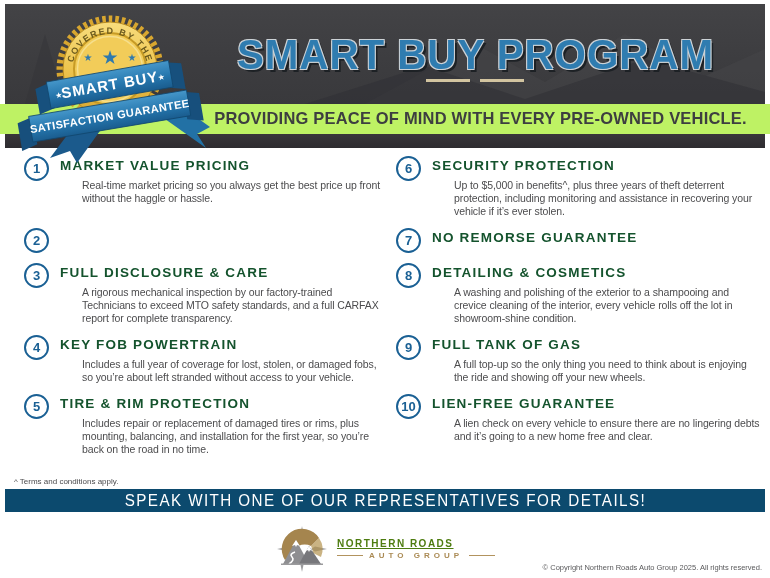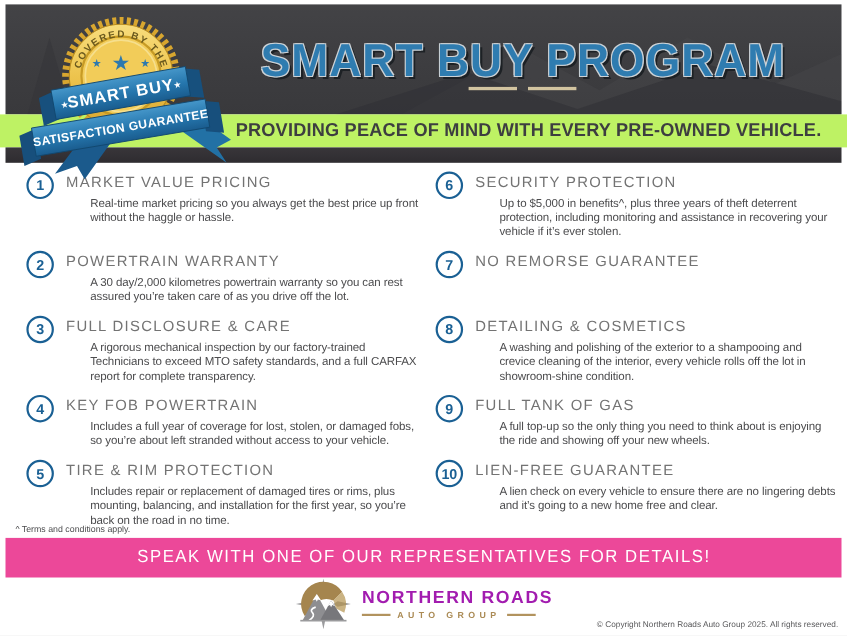--- a/index.html
+++ b/index.html
@@ -57,51 +57,52 @@
     display:grid; grid-template-columns:360px 1fr; column-gap:12px;
     grid-auto-flow:column; grid-template-rows:repeat(5,auto); row-gap:9px;
   }
   .promise{ display:flex; gap:11px; align-items:flex-start; }
   .num{
     flex:0 0 25px; width:25px; height:25px; border:2.5px solid #1a6094;
     border-radius:50%; color:#1a6094; font-weight:700; font-size:13px;
     display:flex; align-items:center; justify-content:center; margin-top:1px;
   }
   .ptitle{
-    font-size:13.5px; font-weight:400; color:#737373; letter-spacing:1.2px;
+    font-size:13.5px; font-weight:700; color:#14532d; letter-spacing:1.2px;
     margin:3px 0 6px 0; white-space:nowrap;
   }
   .pbody{
     font-size:10.5px; line-height:13px; color:#4c4c4e; letter-spacing:-0.1px;
     max-width:334px;
     margin-left:22px;
   }
   
   .footnote{
     position:absolute; left:14px; top:477px; font-size:8px; color:#4b4b4d;
   }
   
   .cta-bar{
-    position:absolute; left:5px; right:5px; top:489px; height:36px;
-    background:#ec4899; display:flex; align-items:center; justify-content:center;
+    position:absolute; left:5px; right:5px; top:489px; height:23px;
+    background:#0c4a6e; display:flex; align-items:center; justify-content:center;
   }
   .cta-text{
     color:#ffffff; font-size:16px; font-weight:500; letter-spacing:1.5px;
     white-space:nowrap; transform:scaleX(0.95);
   }
   
   .footer{ position:absolute; left:0; right:0; bottom:0; height:54px; }
   .logo-row{
     position:absolute; left:0; right:0; top:2px; display:flex;
     align-items:center; justify-content:center; gap:8px;
   }
   .logo-text{ display:flex; flex-direction:column; gap:2px; }
   .brand{
-    font-size:16px; font-weight:800; color:#a21caf; letter-spacing:1.5px;
+    font-size:10px; font-weight:800; color:#4d7c0f; letter-spacing:1.5px;
     white-space:nowrap;
+    text-decoration:underline;
   }
   .brand-sub-row{ display:flex; align-items:center; gap:6px; }
   .brand-dash{ width:26px; height:1.5px; background:#b2935e; }
   .brand-sub{
     font-size:8px; font-weight:700; color:#ab8b55; letter-spacing:4px;
     white-space:nowrap;
   }
   .copyright{
     position:absolute; right:8px; bottom:6px; font-size:7.5px; color:#59595b;
   }
@@ -187,24 +188,20 @@
     <div class="promise">
       <div class="num">1</div>
       <div class="ptext">
         <div class="ptitle">MARKET VALUE PRICING</div>
         <div class="pbody">Real-time market pricing so you always get the best price up front without the haggle or hassle.</div>
       </div>
     </div>
 
     <div class="promise">
       <div class="num">2</div>
-      <div class="ptext">
-        <div class="ptitle">POWERTRAIN WARRANTY</div>
-        <div class="pbody">A 30 day/2,000 kilometres powertrain warranty so you can rest assured you’re taken care of as you drive off the lot.</div>
-      </div>
     </div>
 
     <div class="promise">
       <div class="num">3</div>
       <div class="ptext">
         <div class="ptitle">FULL DISCLOSURE &amp; CARE</div>
         <div class="pbody">A rigorous mechanical inspection by our factory-trained Technicians to exceed MTO safety standards, and a full CARFAX report for complete transparency.</div>
       </div>
     </div>
 

